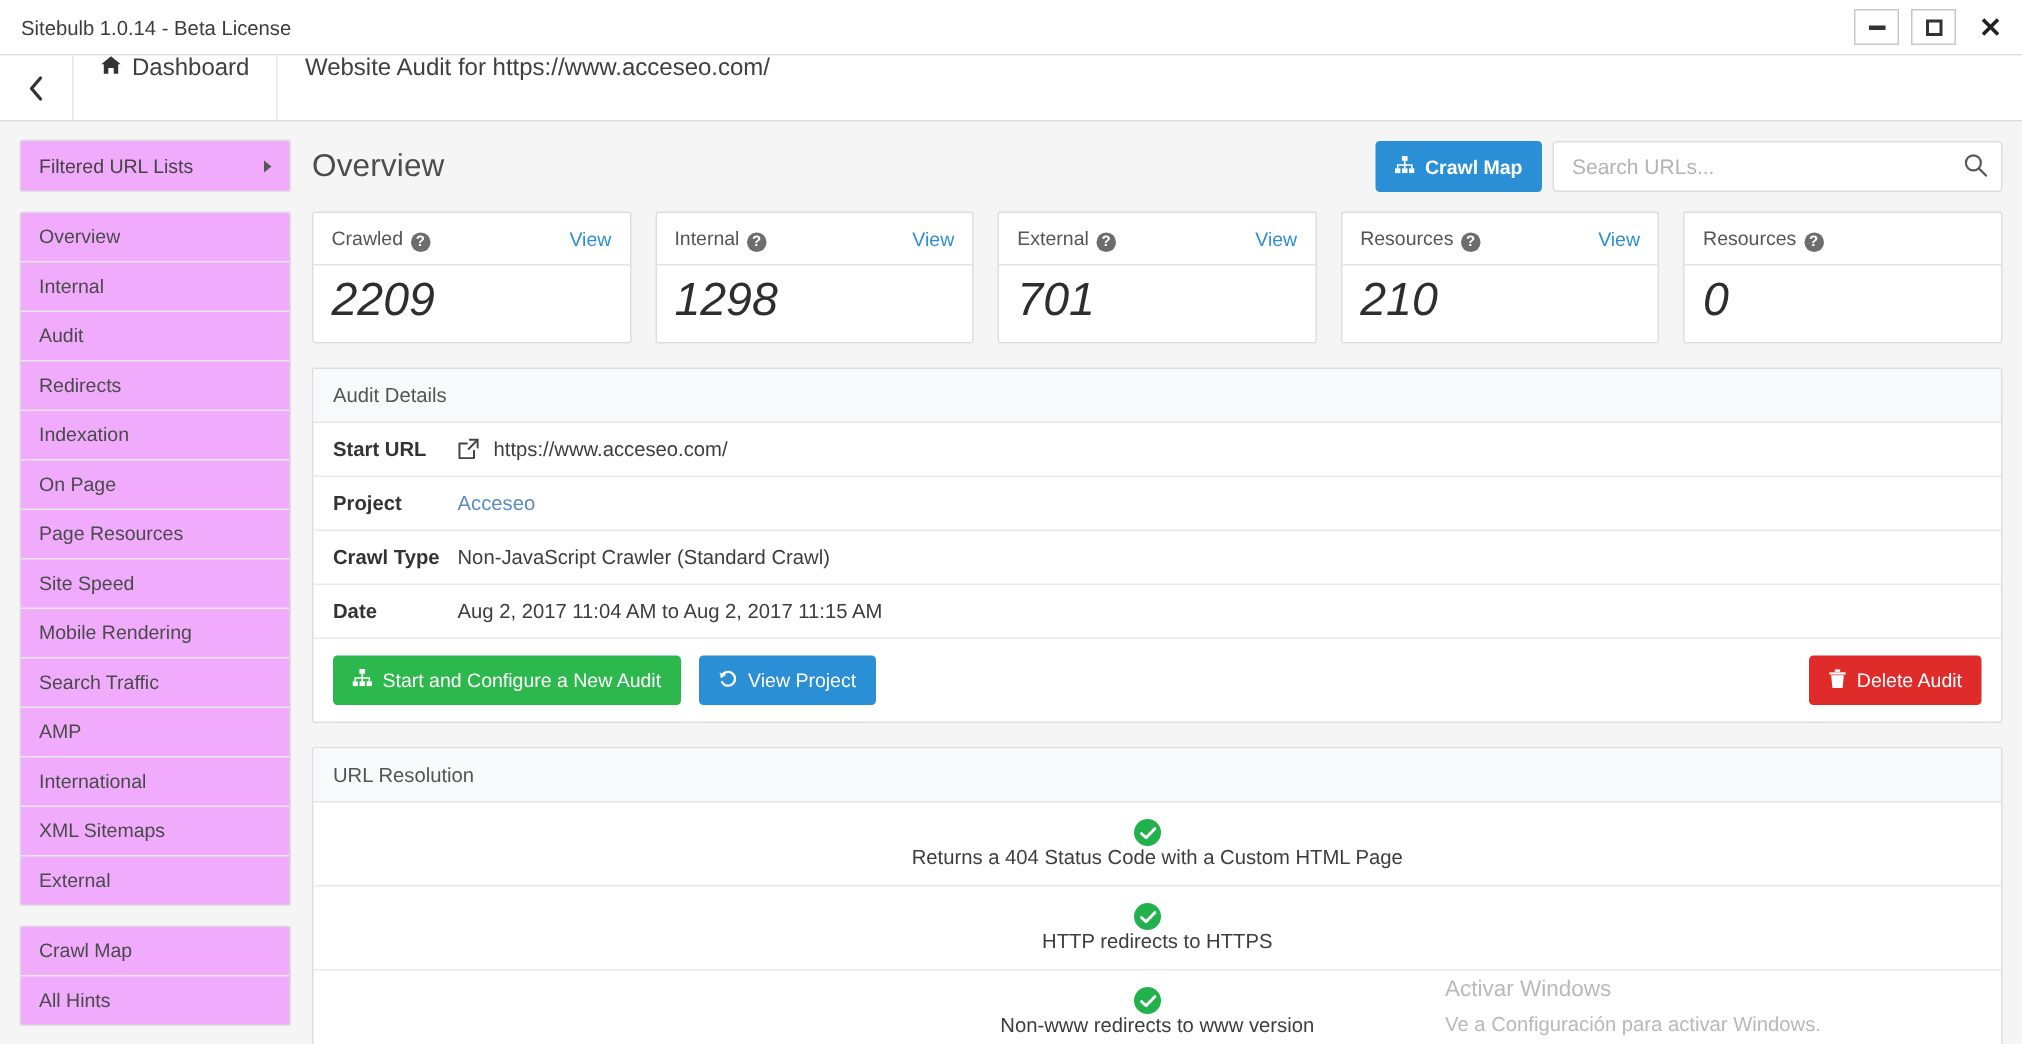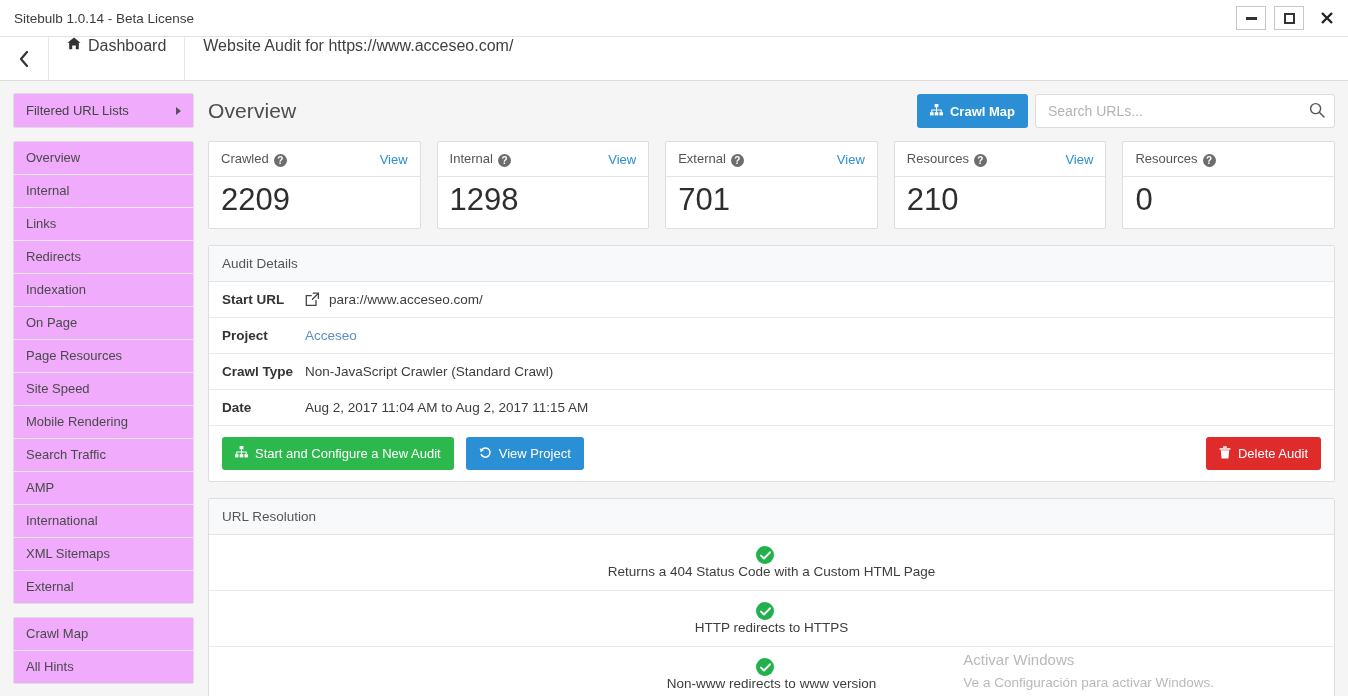--- a/index.html
+++ b/index.html
@@ -203,20 +203,21 @@
     font-size: 13px;
     color: #2a8fd4;
     cursor: pointer;
   }
   .stat-value {
     font-size: 31px;
     color: #2e2e2e;
     font-weight: 400;
     padding: 4px 12px 9px 12px;
     line-height: 38px;
+    font-style: italic;
   }
   .help-ico {
     display: inline-block;
     width: 13px; height: 13px;
     border-radius: 50%;
     background: #6d6d6d;
     color: #fff;
     font-size: 10px;
     line-height: 13px;
     text-align: center;
@@ -375,21 +376,21 @@
     <div class="side-panel">
       <div class="side-toggle">
         <span>Filtered URL Lists</span>
         <span class="caret-right"></span>
       </div>
     </div>
 
     <div class="side-panel side-menu">
       <div class="side-link">Overview</div>
       <div class="side-link">Internal</div>
-      <div class="side-link">Links</div>
+      <div class="side-link">Audit</div>
       <div class="side-link">Redirects</div>
       <div class="side-link">Indexation</div>
       <div class="side-link">On Page</div>
       <div class="side-link">Page Resources</div>
       <div class="side-link">Site Speed</div>
       <div class="side-link">Mobile Rendering</div>
       <div class="side-link">Search Traffic</div>
       <div class="side-link">AMP</div>
       <div class="side-link">International</div>
       <div class="side-link">XML Sitemaps</div>
@@ -478,21 +479,21 @@
       <div class="detail-row">
         <div class="detail-key">Start URL</div>
         <div class="detail-val">
           <span class="ext-ico">
             <svg width="15" height="15" viewBox="0 0 15 15">
                 <path d="M8.2 1.2 L13.4 1.2 L13.4 6.4" stroke="#444" stroke-width="1.3" fill="none" stroke-linecap="round"></path>
                 <path d="M13.2 1.5 L7.4 7.3" stroke="#444" stroke-width="1.3" stroke-linecap="round"></path>
                 <path d="M11 8.4 L11 13.4 L1.3 13.4 L1.3 3.6 L6.3 3.6" stroke="#444" stroke-width="1.3" fill="none" stroke-linejoin="round" stroke-linecap="round"></path>
               </svg>
           </span>
-          <span>para://www.acceseo.com/</span>
+          <span>https://www.acceseo.com/</span>
         </div>
       </div>
 
       <div class="detail-row">
         <div class="detail-key">Project</div>
         <div class="detail-val">
           <a>Acceseo</a>
         </div>
       </div>
 

